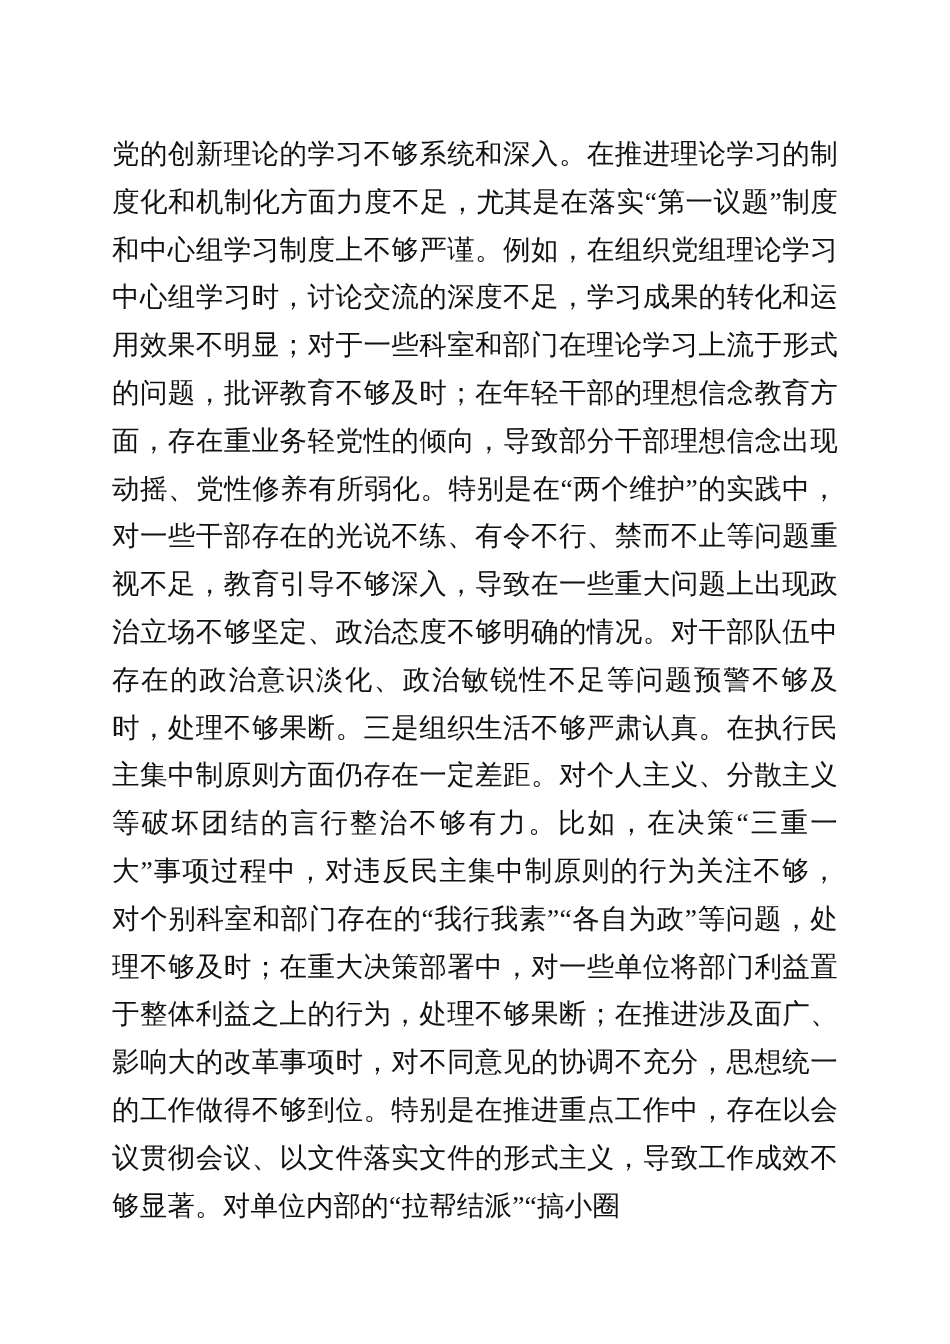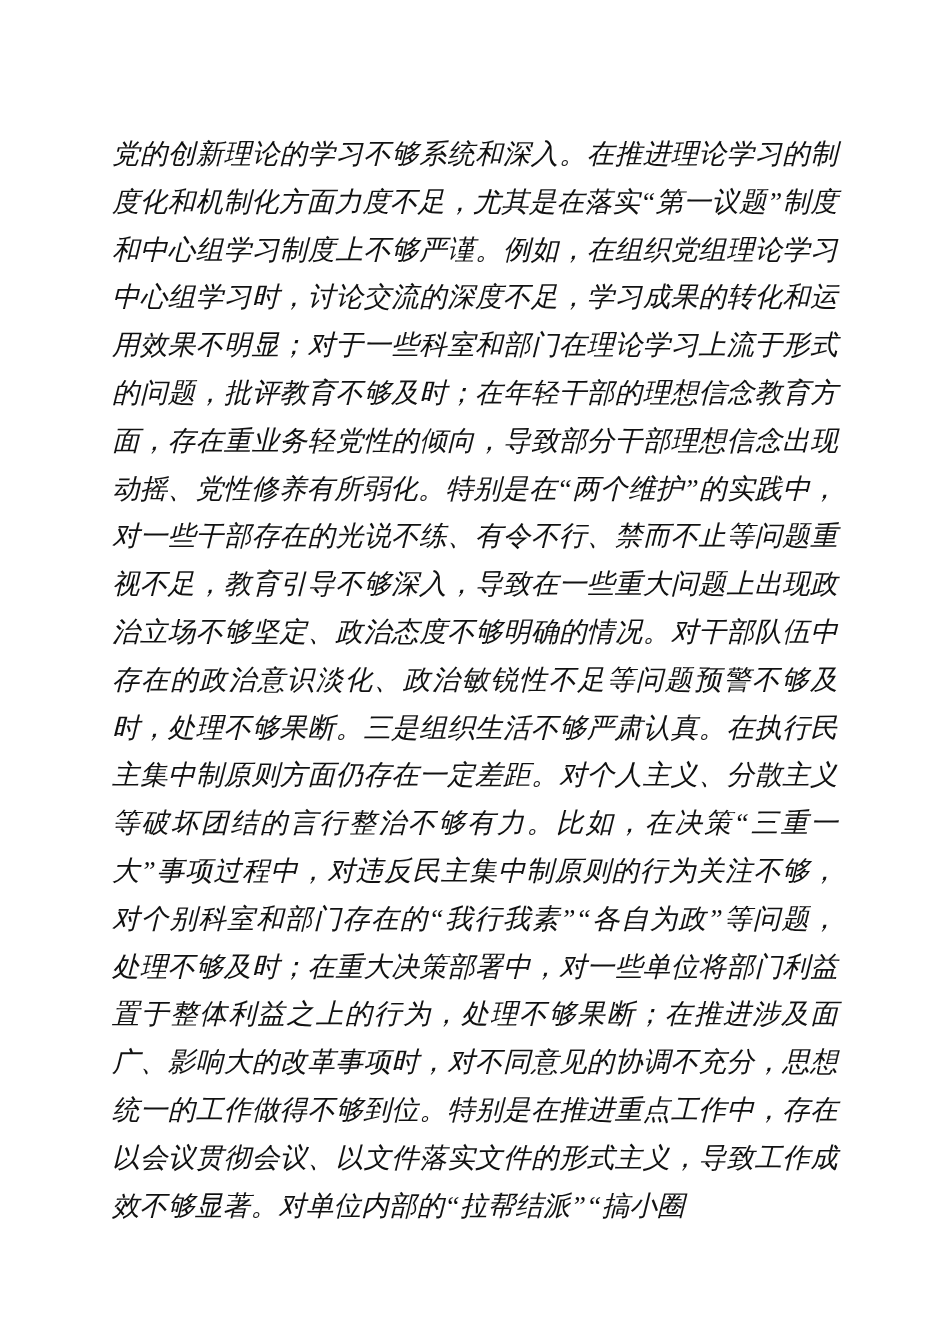--- a/index.html
+++ b/index.html
@@ -22,21 +22,20 @@
     background: #ffffff;
     position: relative;
   }
   .doc-body {
     font-size: 27.5px;
     line-height: 47.8px;
     text-align: justify;
     text-justify: inter-ideograph;
     letter-spacing: 0.2px;
     color: #111111;
-    font-style: italic;
   }
   .doc-body p {
     margin: 0;
     text-indent: 0;
   }
 </style>
 </head>
 <body>
 
 <div class="page">

